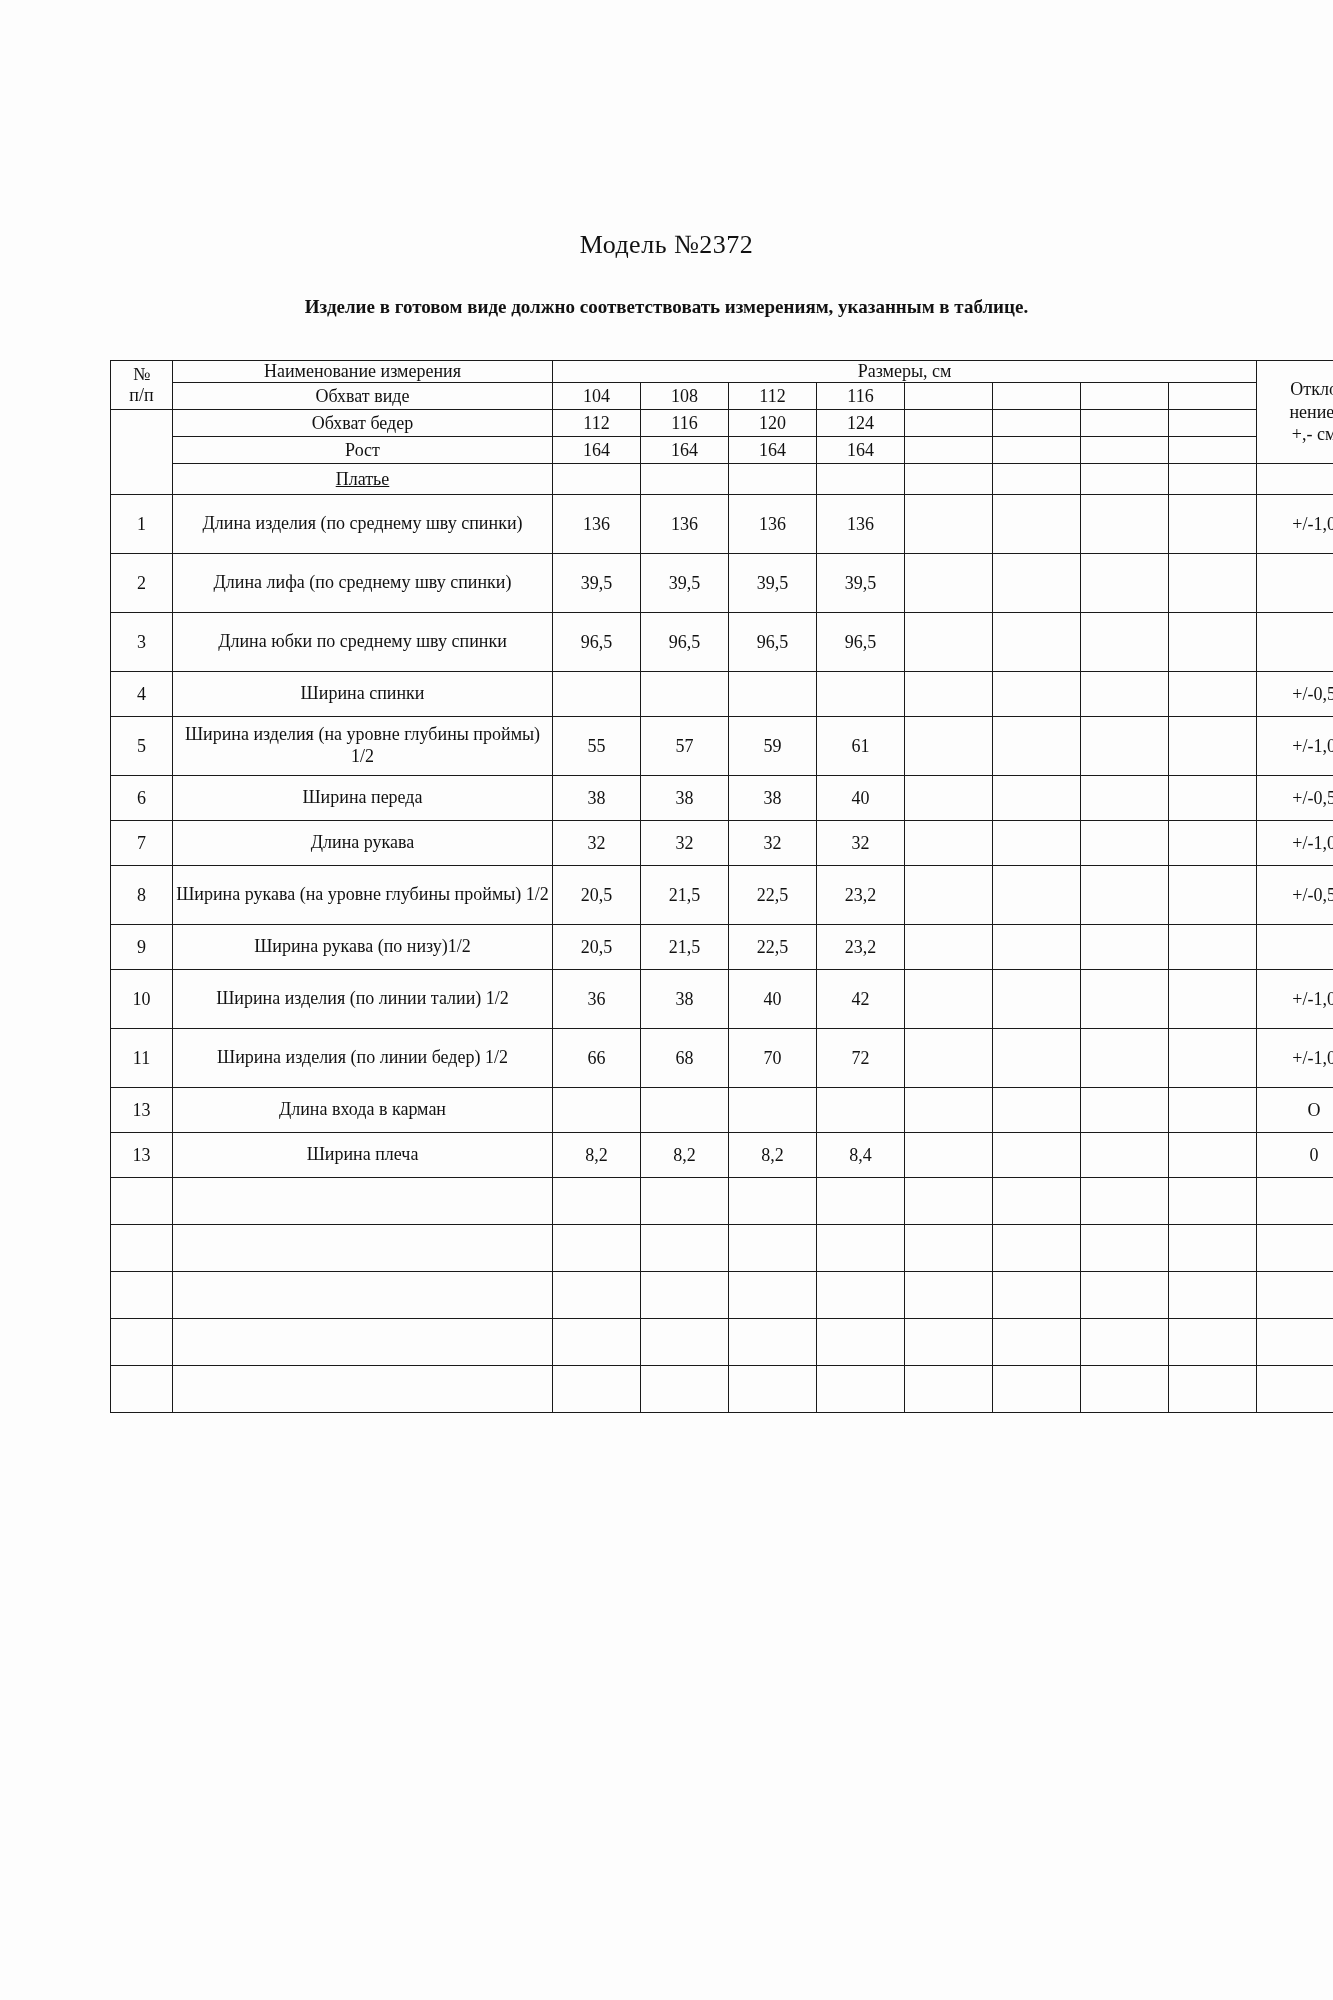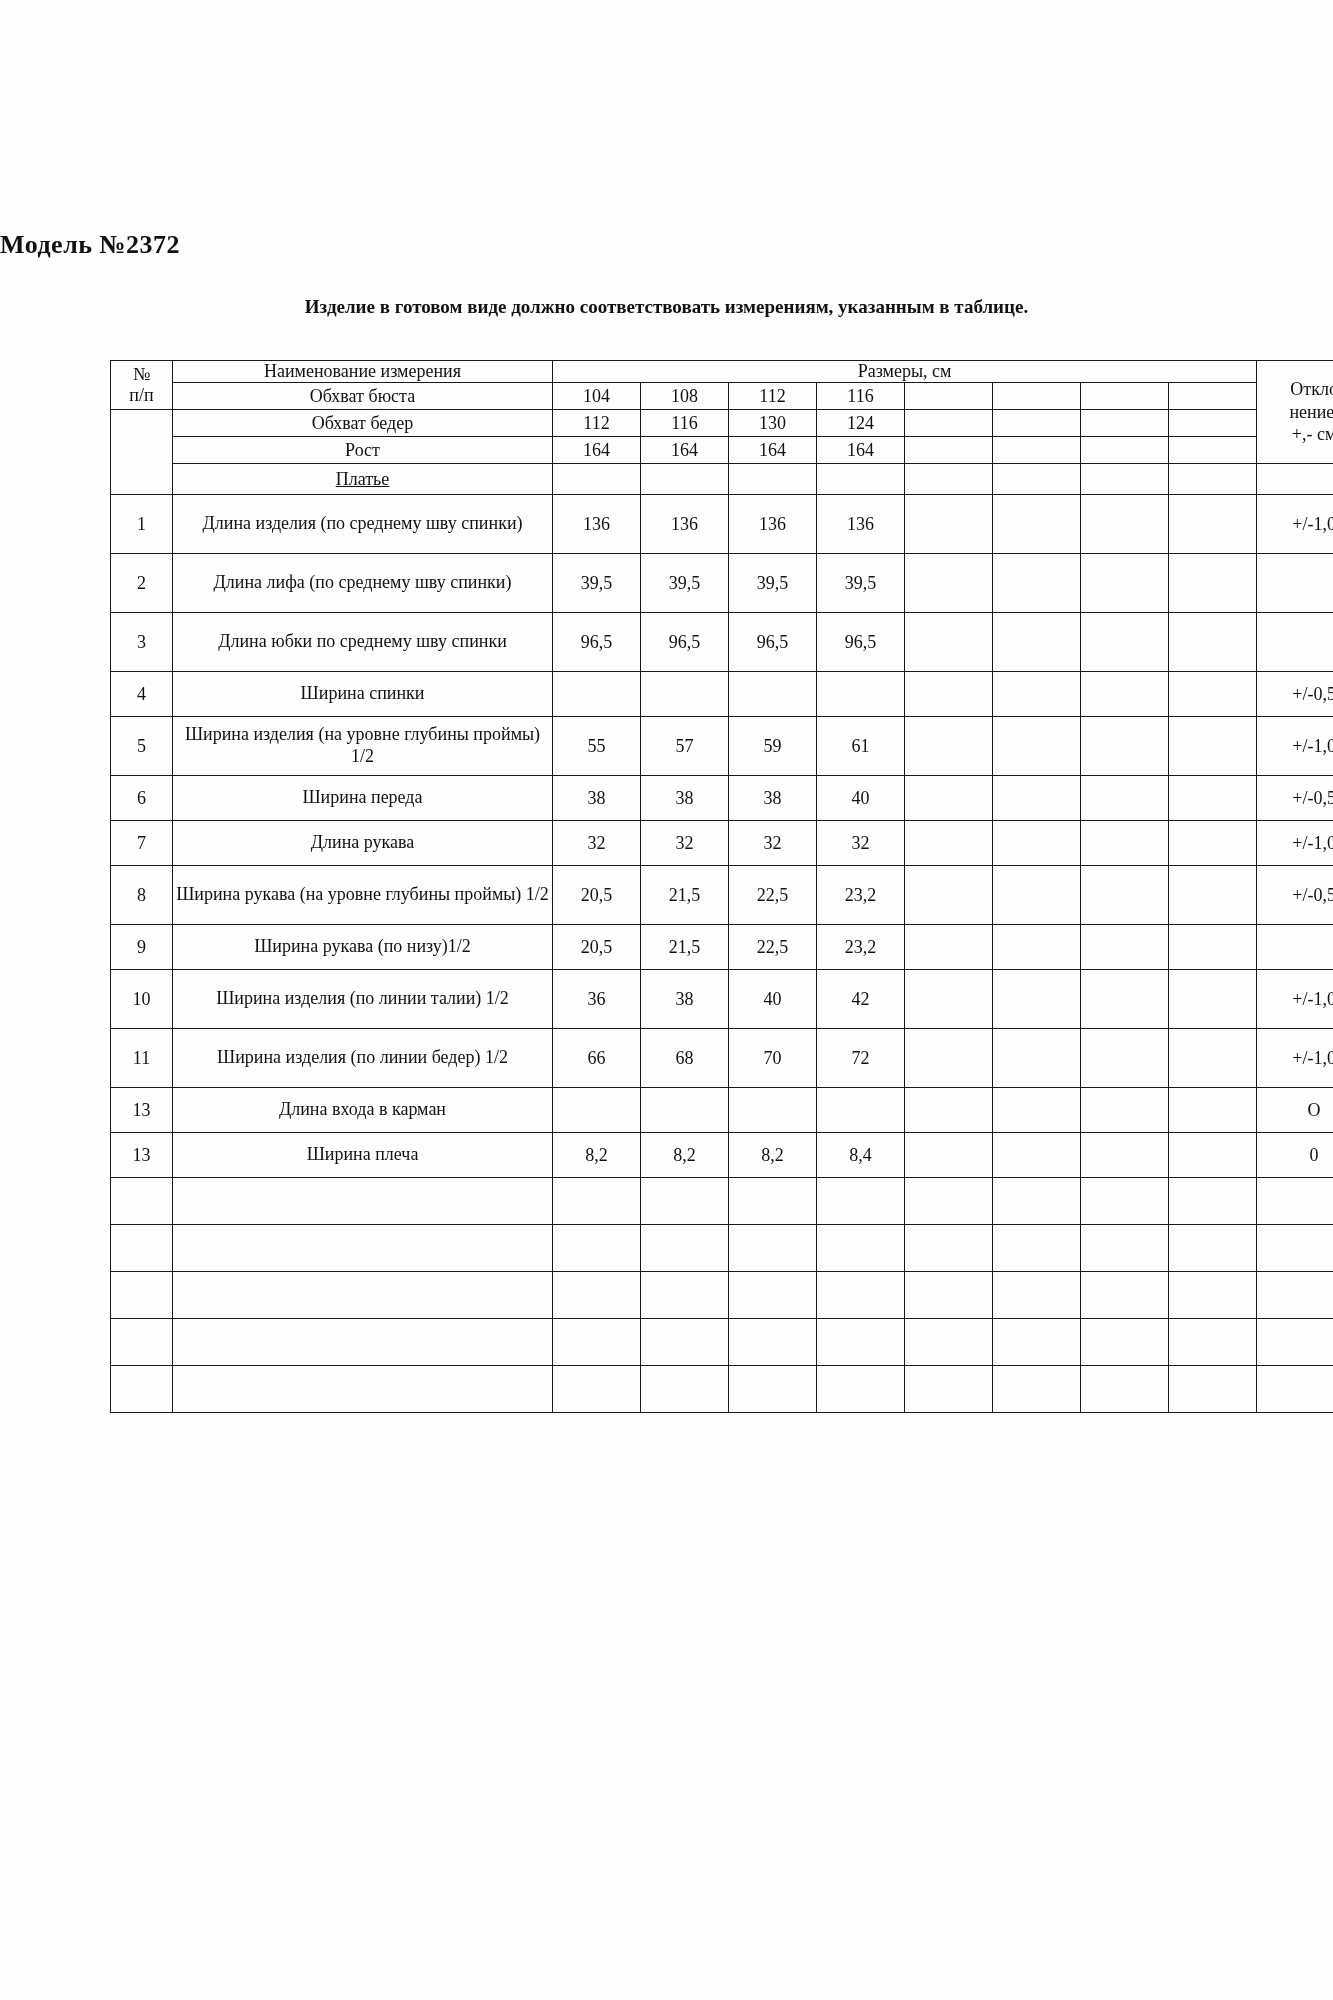--- a/index.html
+++ b/index.html
@@ -19,23 +19,23 @@
     position: absolute;
     left: 0; top: 0;
     width: 1333px;
     height: 2000px;
     background: #fdfdfd;
   }
   .title {
     position: absolute;
     left: 0; top: 230px;
     width: 1333px;
-    text-align: left;
+    text-align: center;
     font-size: 26px;
-    font-weight: bold;
+    font-weight: normal;
     letter-spacing: 0.5px;
   }
   .subtitle {
     position: absolute;
     left: 0; top: 296px;
     width: 1333px;
     text-align: center;
     font-size: 19px;
     font-weight: bold;
   }
@@ -148,37 +148,37 @@
         <td class="hdr-name">Наименование измерения</td>
         <td class="hdr-sizes" colspan="8">Размеры, см</td>
         <td rowspan="4" class="dev-head">
           <div>Откло</div>
           <div>нение,</div>
           <div>+,- см</div>
         </td>
       </tr>
 
       <tr>
-        <td class="rowlabel">Обхват бюста</td>
+        <td class="rowlabel">Обхват виде</td>
         <td class="sizeval">104</td>
         <td class="sizeval">108</td>
         <td class="sizeval">112</td>
         <td class="sizeval">116</td>
         <td class="sizeval"></td>
         <td class="sizeval"></td>
         <td class="sizeval"></td>
         <td class="sizeval"></td>
       </tr>
 
       <tr>
         <td rowspan="3"></td>
         <td class="rowlabel">Обхват бедер</td>
         <td class="sizeval">112</td>
         <td class="sizeval">116</td>
-        <td class="sizeval">130</td>
+        <td class="sizeval">120</td>
         <td class="sizeval">124</td>
         <td class="sizeval"></td>
         <td class="sizeval"></td>
         <td class="sizeval"></td>
         <td class="sizeval"></td>
       </tr>
 
       <tr>
         <td class="rowlabel">Рост</td>
         <td class="sizeval">164</td>

